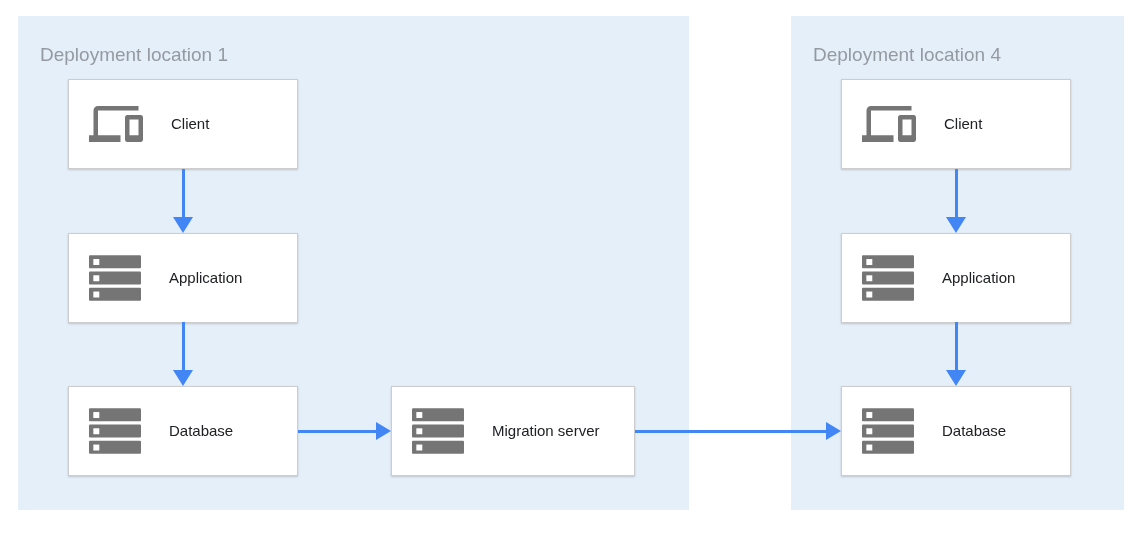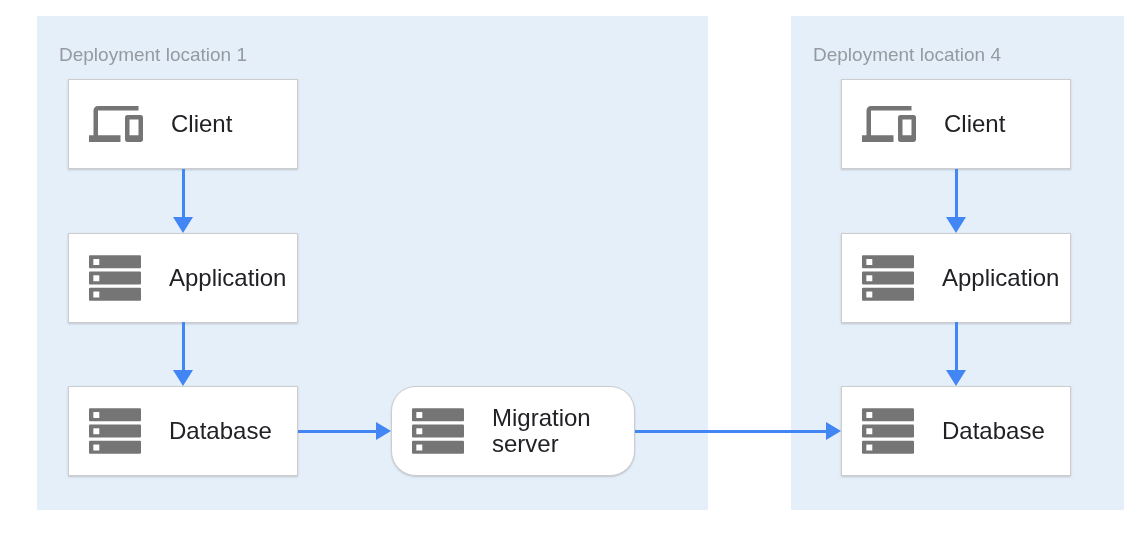--- a/index.html
+++ b/index.html
@@ -21,21 +21,21 @@
     background: #ffffff;
     overflow: hidden;
   }
 
   .region {
     position: absolute;
     top: 16px;
     height: 494px;
     background: var(--region-bg);
   }
-  .region.r1 { left: 18px;  width: 671px; margin-left: 19px; }
+  .region.r1 { left: 18px;  width: 671px; }
   .region.r2 { left: 791px; width: 333px; }
 
   .region-label {
     position: absolute;
     left: 22px;
     top: 28px;
     font-size: 19px;
     color: var(--label-gray);
     white-space: nowrap;
   }
@@ -53,30 +53,30 @@
   }
   .node .icon {
     flex: 0 0 auto;
     display: flex;
     align-items: center;
     justify-content: center;
     color: var(--icon);
   }
   .node .label {
     margin-left: 28px;
-    font-size: 24px;
+    font-size: 15px;
     line-height: 26px;
     color: var(--text);
   }
 
   
   .n-client-1      { left: 68px;  top: 79px;  }
   .n-application-1 { left: 68px;  top: 233px; }
   .n-database-1    { left: 68px;  top: 386px; }
-  .n-migration     { left: 391px; top: 386px; width: 244px; border-radius: 25px; }
+  .n-migration     { left: 391px; top: 386px; width: 244px; }
   .n-migration .label { width: 112px; }
   .n-client-2      { left: 841px; top: 79px;  }
   .n-application-2 { left: 841px; top: 233px; }
   .n-database-2    { left: 841px; top: 386px; }
 
   
   .arrow { position: absolute; }
   .arrow .shaft-v {
     position: absolute;
     width: 3px;

